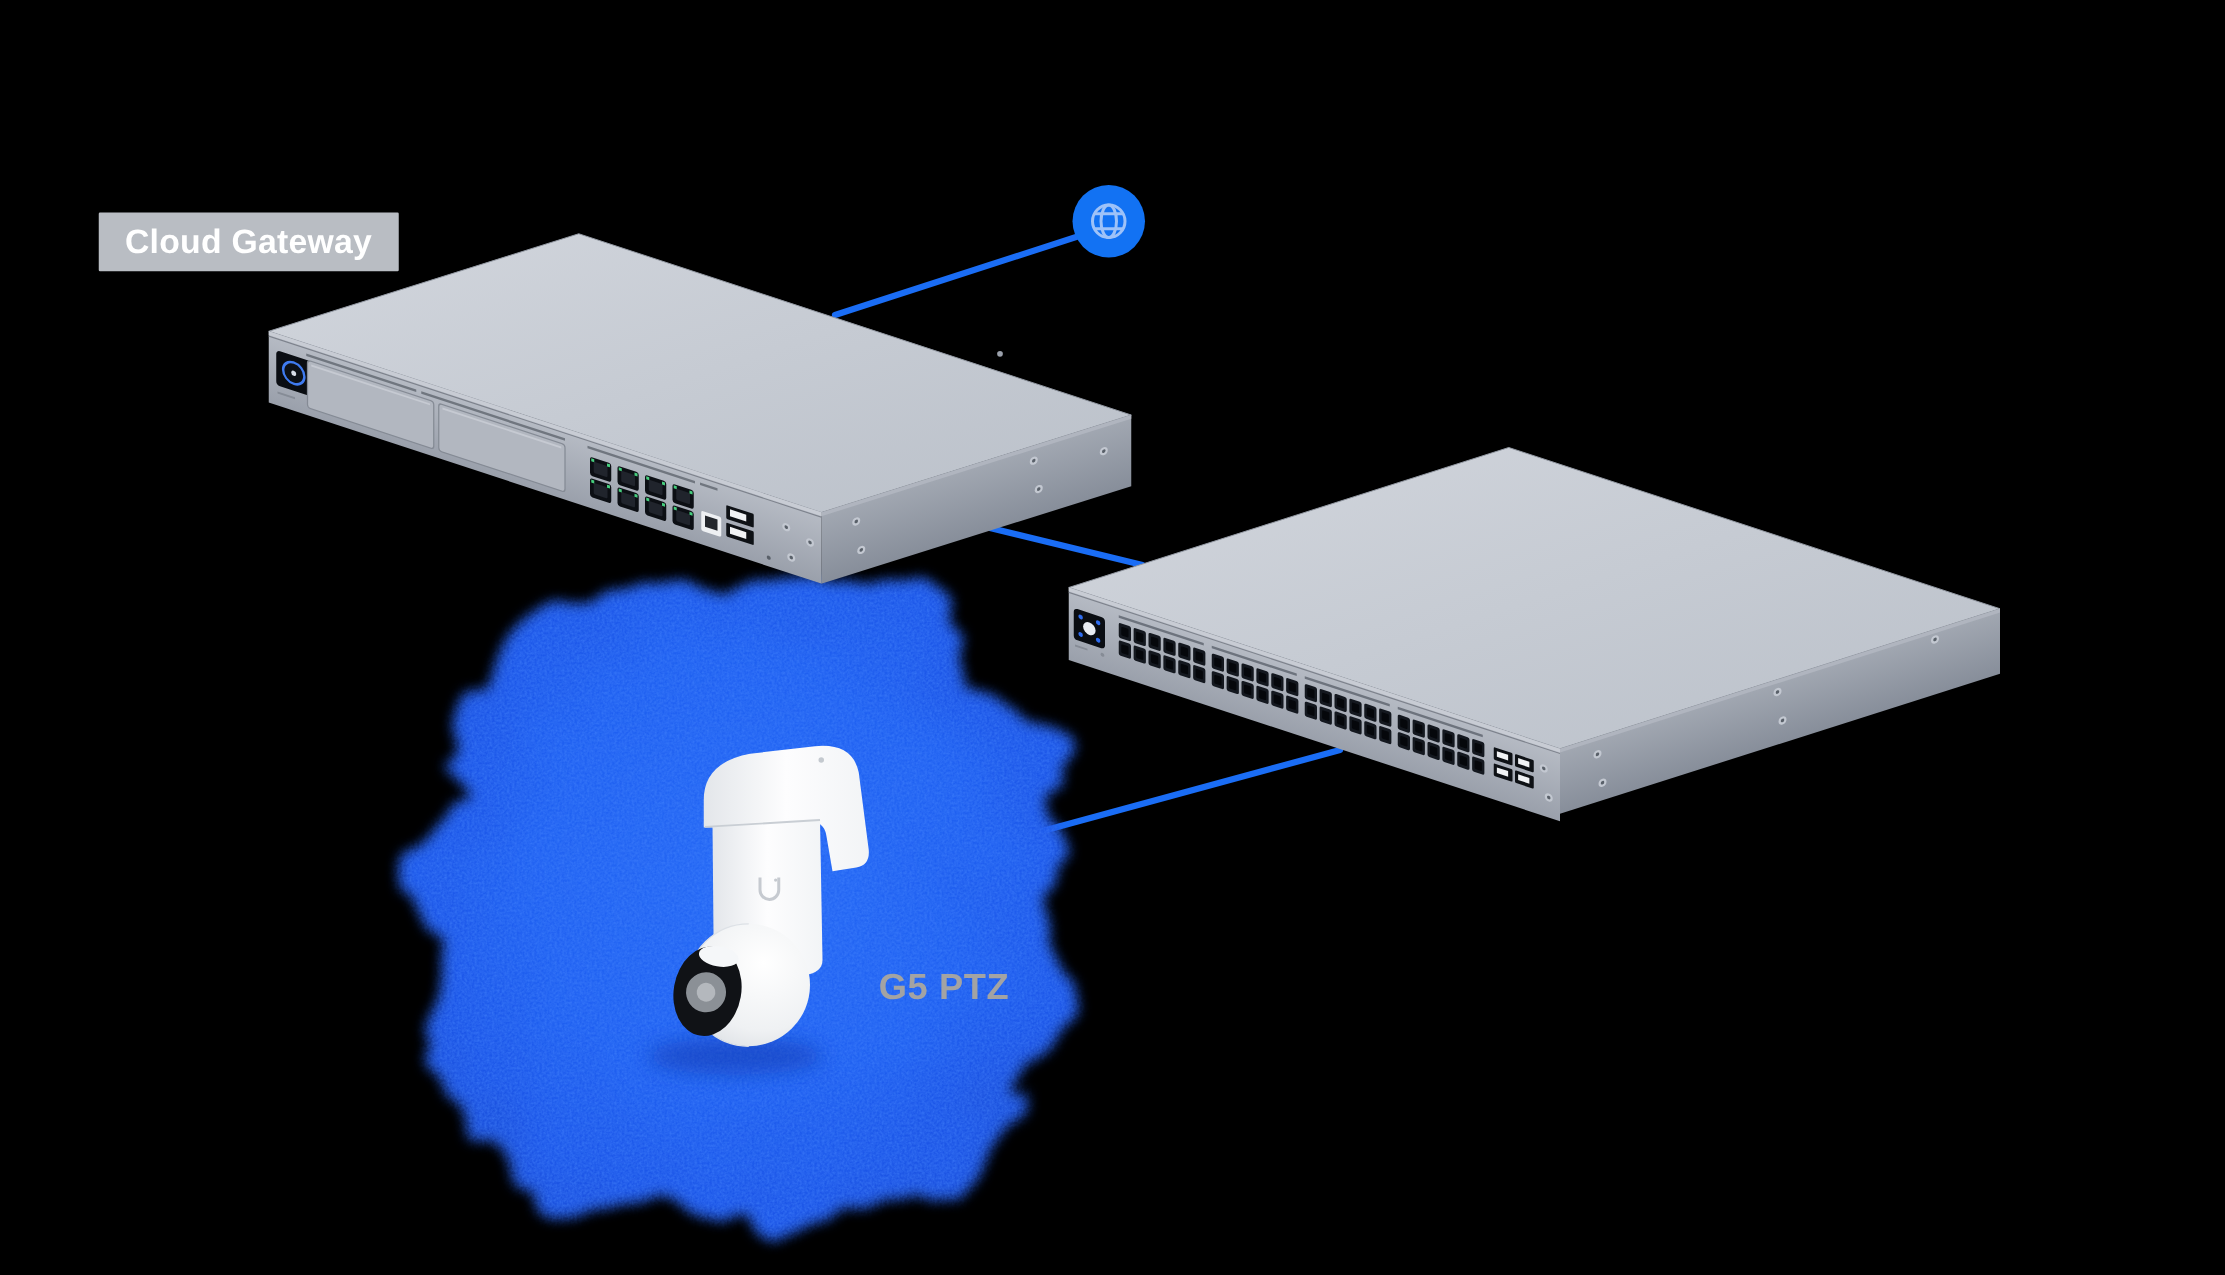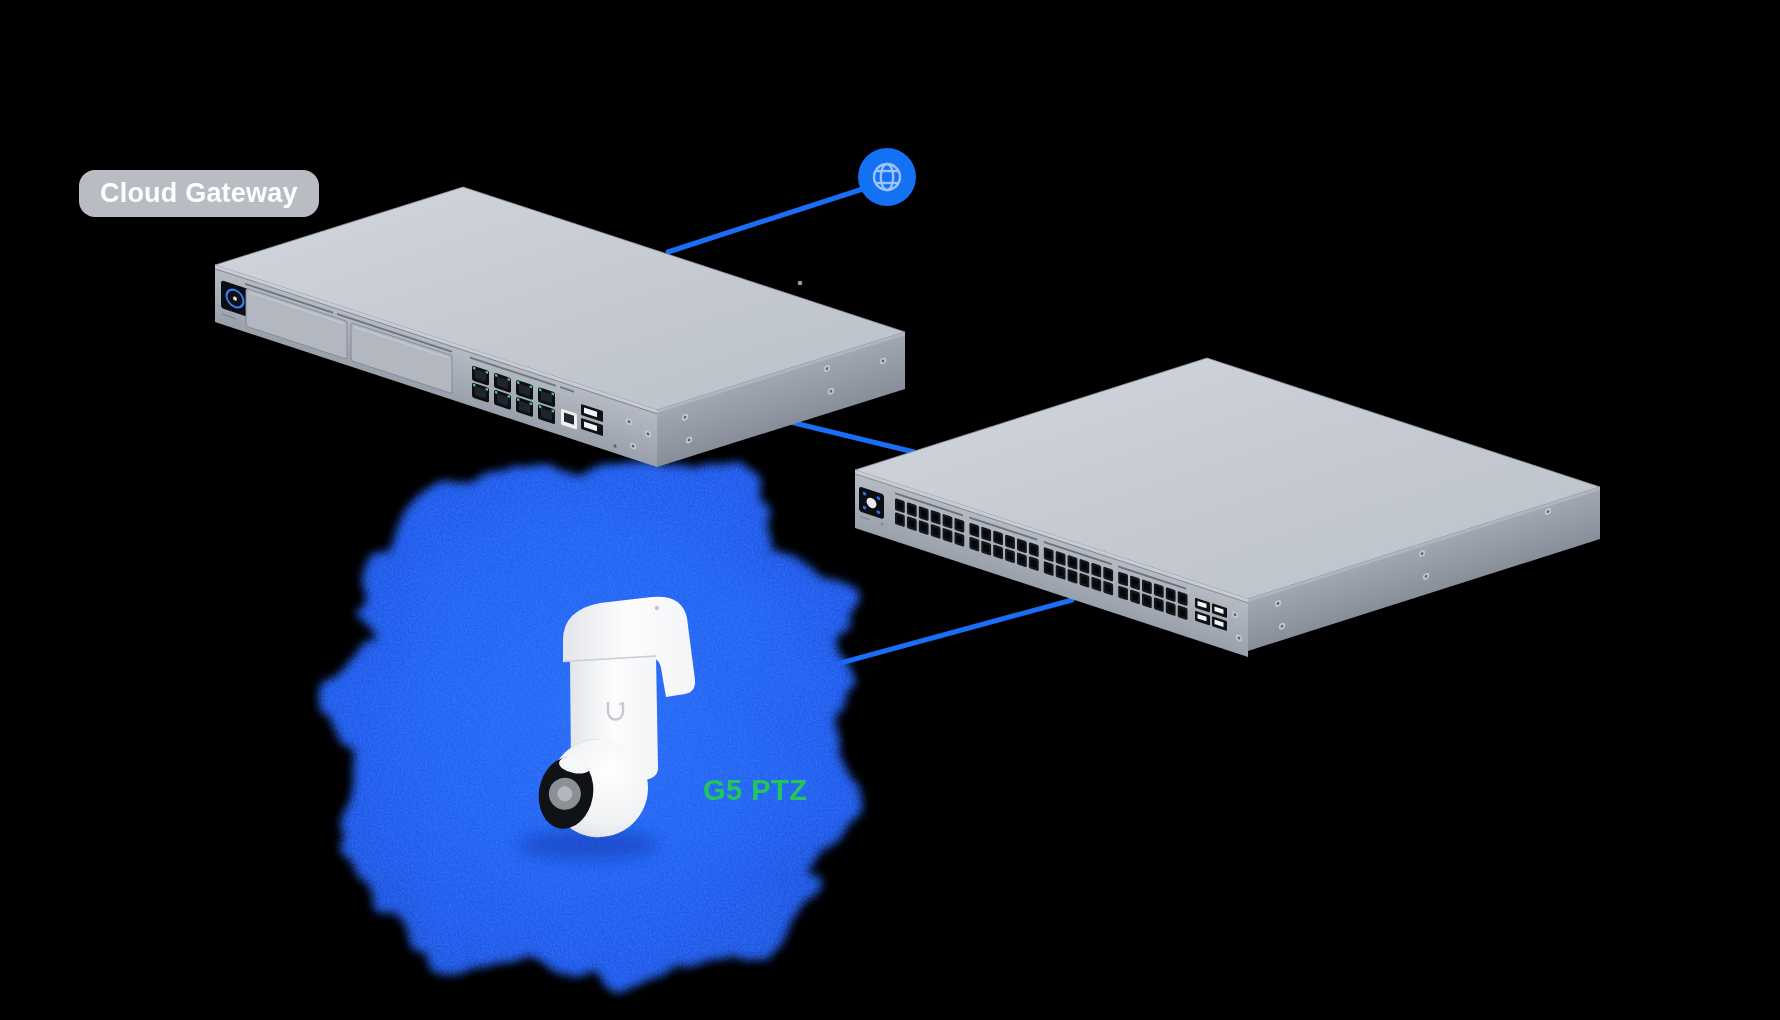--- a/index.html
+++ b/index.html
@@ -1,24 +1,24 @@
 <!DOCTYPE html>
 <html><head>
 <meta charset="utf-8">
 <style>
   html,body{margin:0;padding:0;background:#000;}
   .stage{position:relative;width:1780px;height:1020px;background:#000;overflow:hidden;
          font-family:"Liberation Sans",sans-serif;}
   .scene{position:absolute;left:0;top:0;}
   .device-label{position:absolute;display:inline-flex;align-items:center;height:47px;
-    padding:0 21px;border-radius:16px;background:#b9bdc3;color:#fff;
+    padding:0 21px;border-radius:1px;background:#b9bdc3;color:#fff;
     font-size:27px;font-weight:700;letter-spacing:.2px;white-space:nowrap;}
   .label-gw{left:79px;top:170px;}
   .label-sw{left:1451px;top:368px;height:49px;}
-  .camera-label{position:absolute;left:703px;top:774px;color:#22c55e;
+  .camera-label{position:absolute;left:703px;top:774px;color:#a3a3a3;
     font-size:29px;font-weight:700;letter-spacing:.5px;white-space:nowrap;}
 </style>
 </head>
 <body>
 
 <div class="stage">
 
 <svg class="scene" width="1780" height="1020" viewBox="0 0 1780 1020">
   <defs>
     <linearGradient id="gwTop" x1="0" y1="0" x2="1" y2="1">

